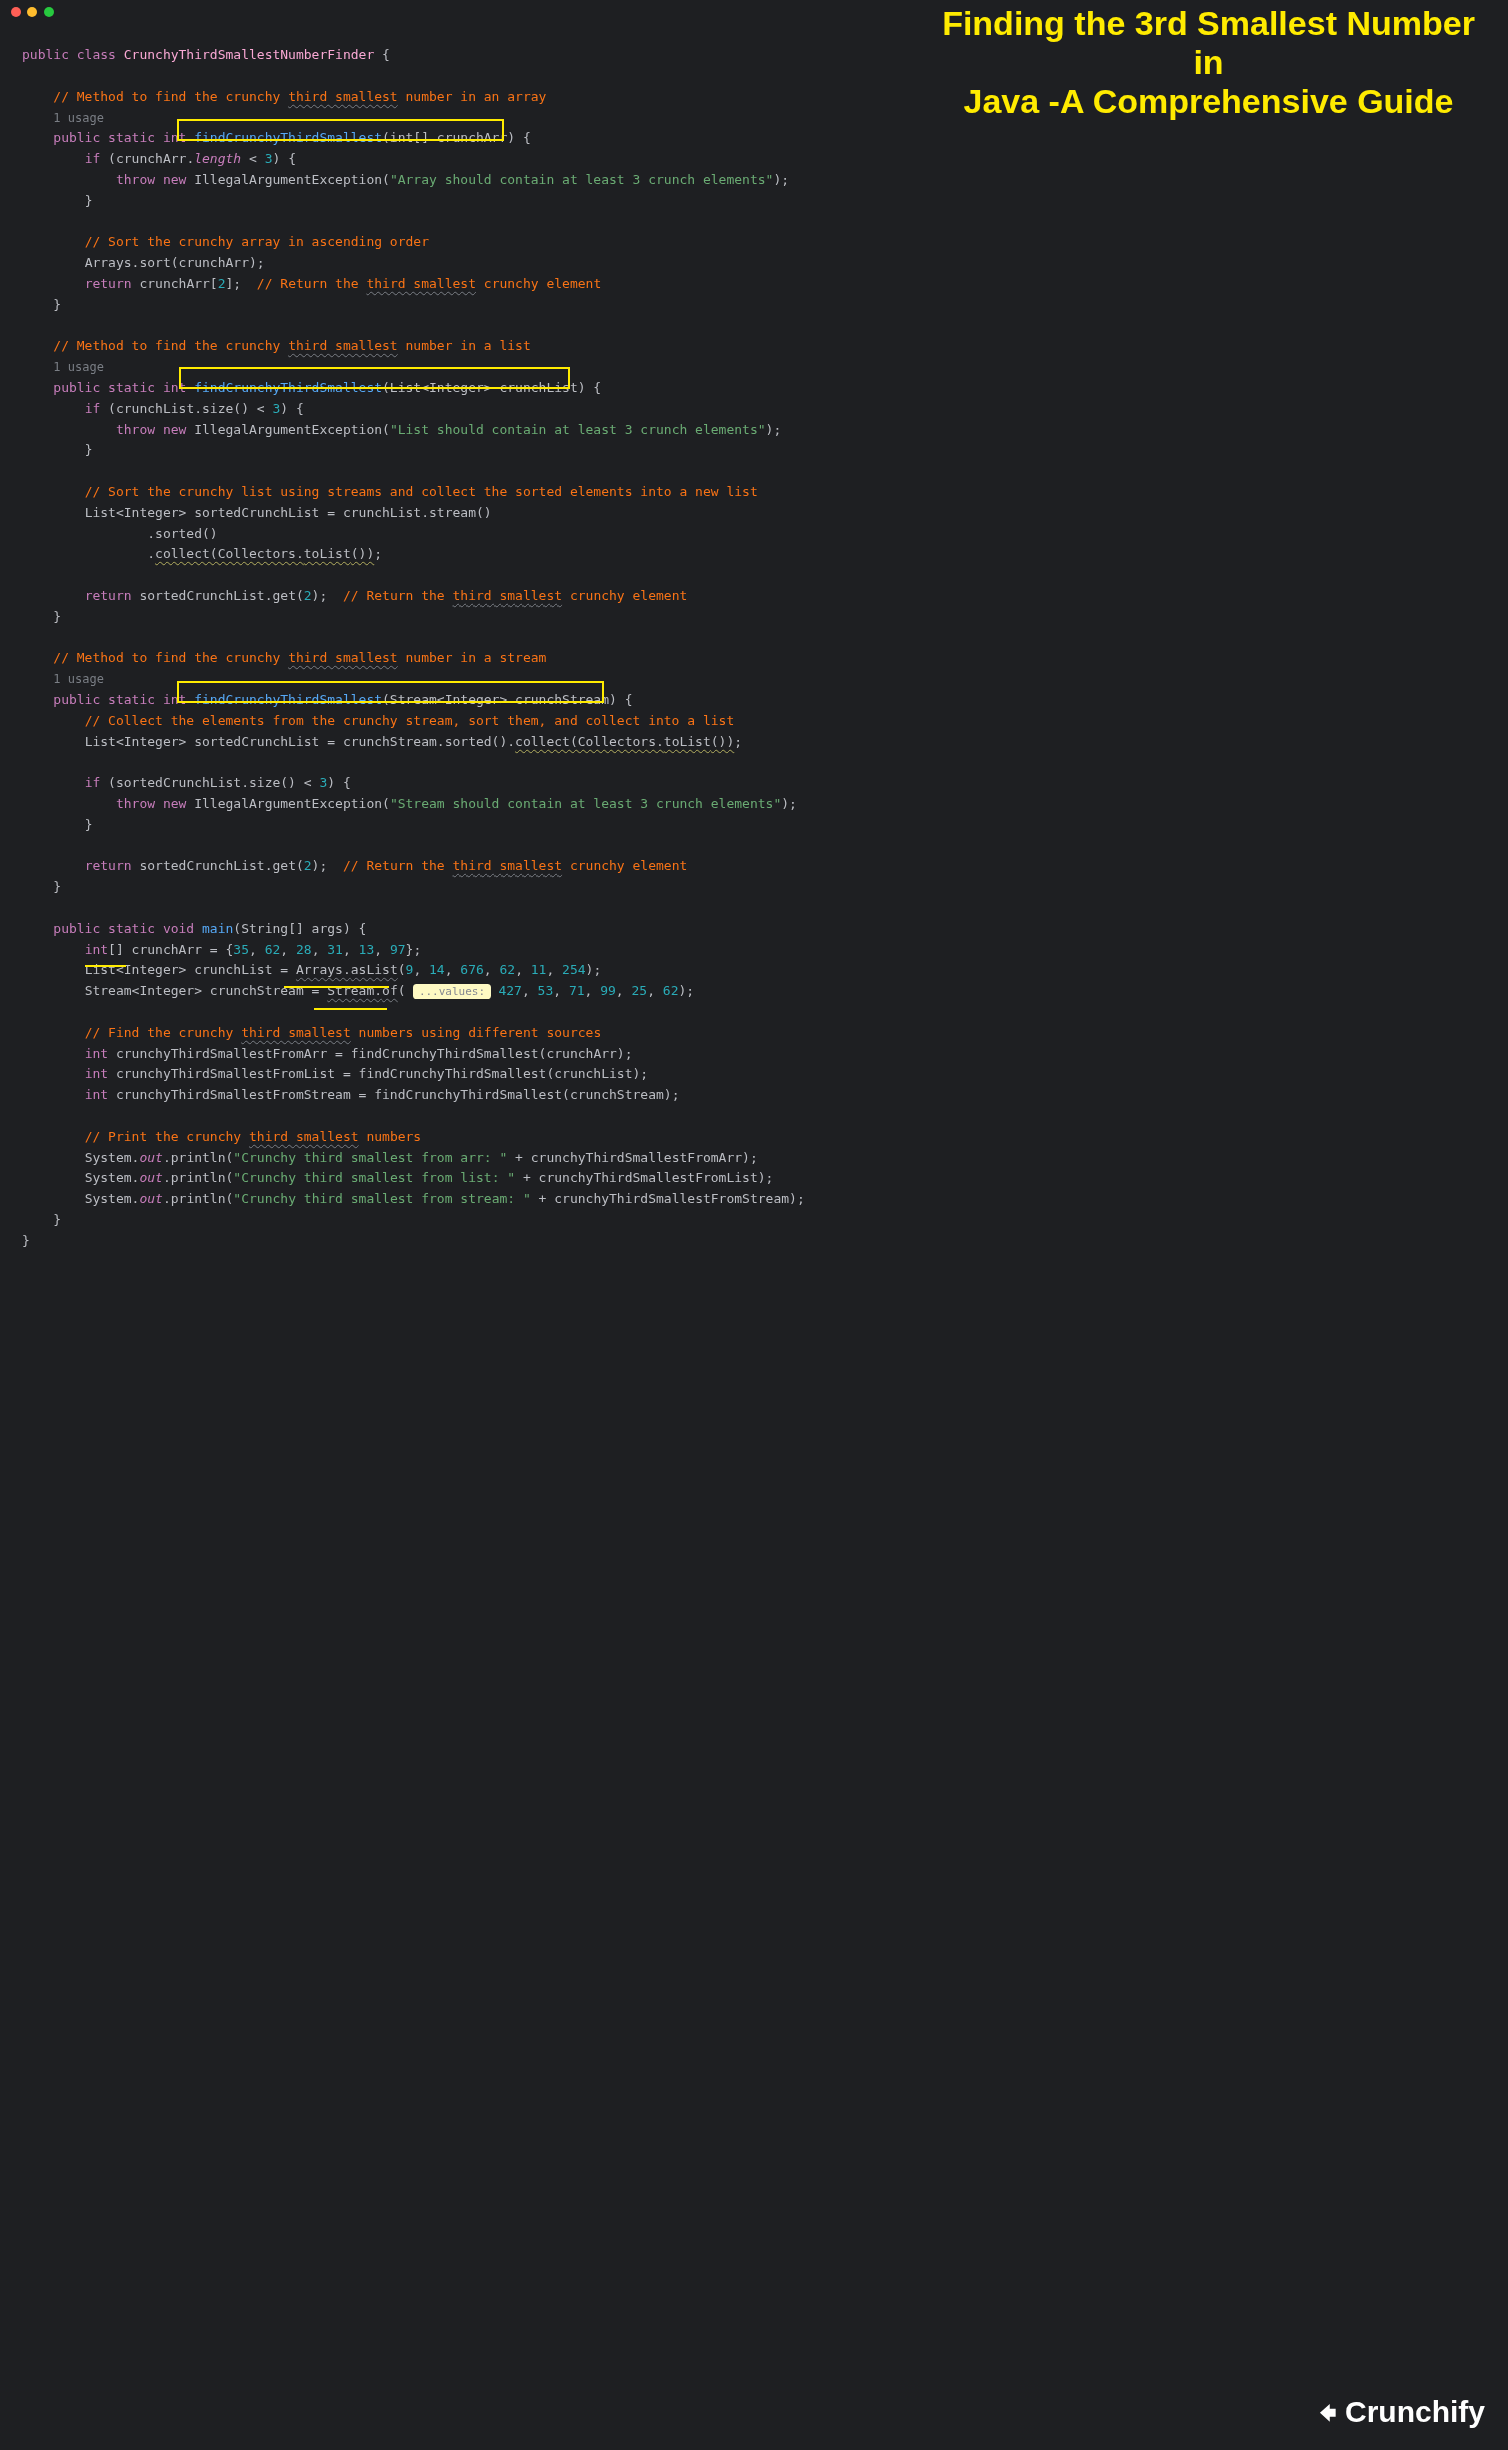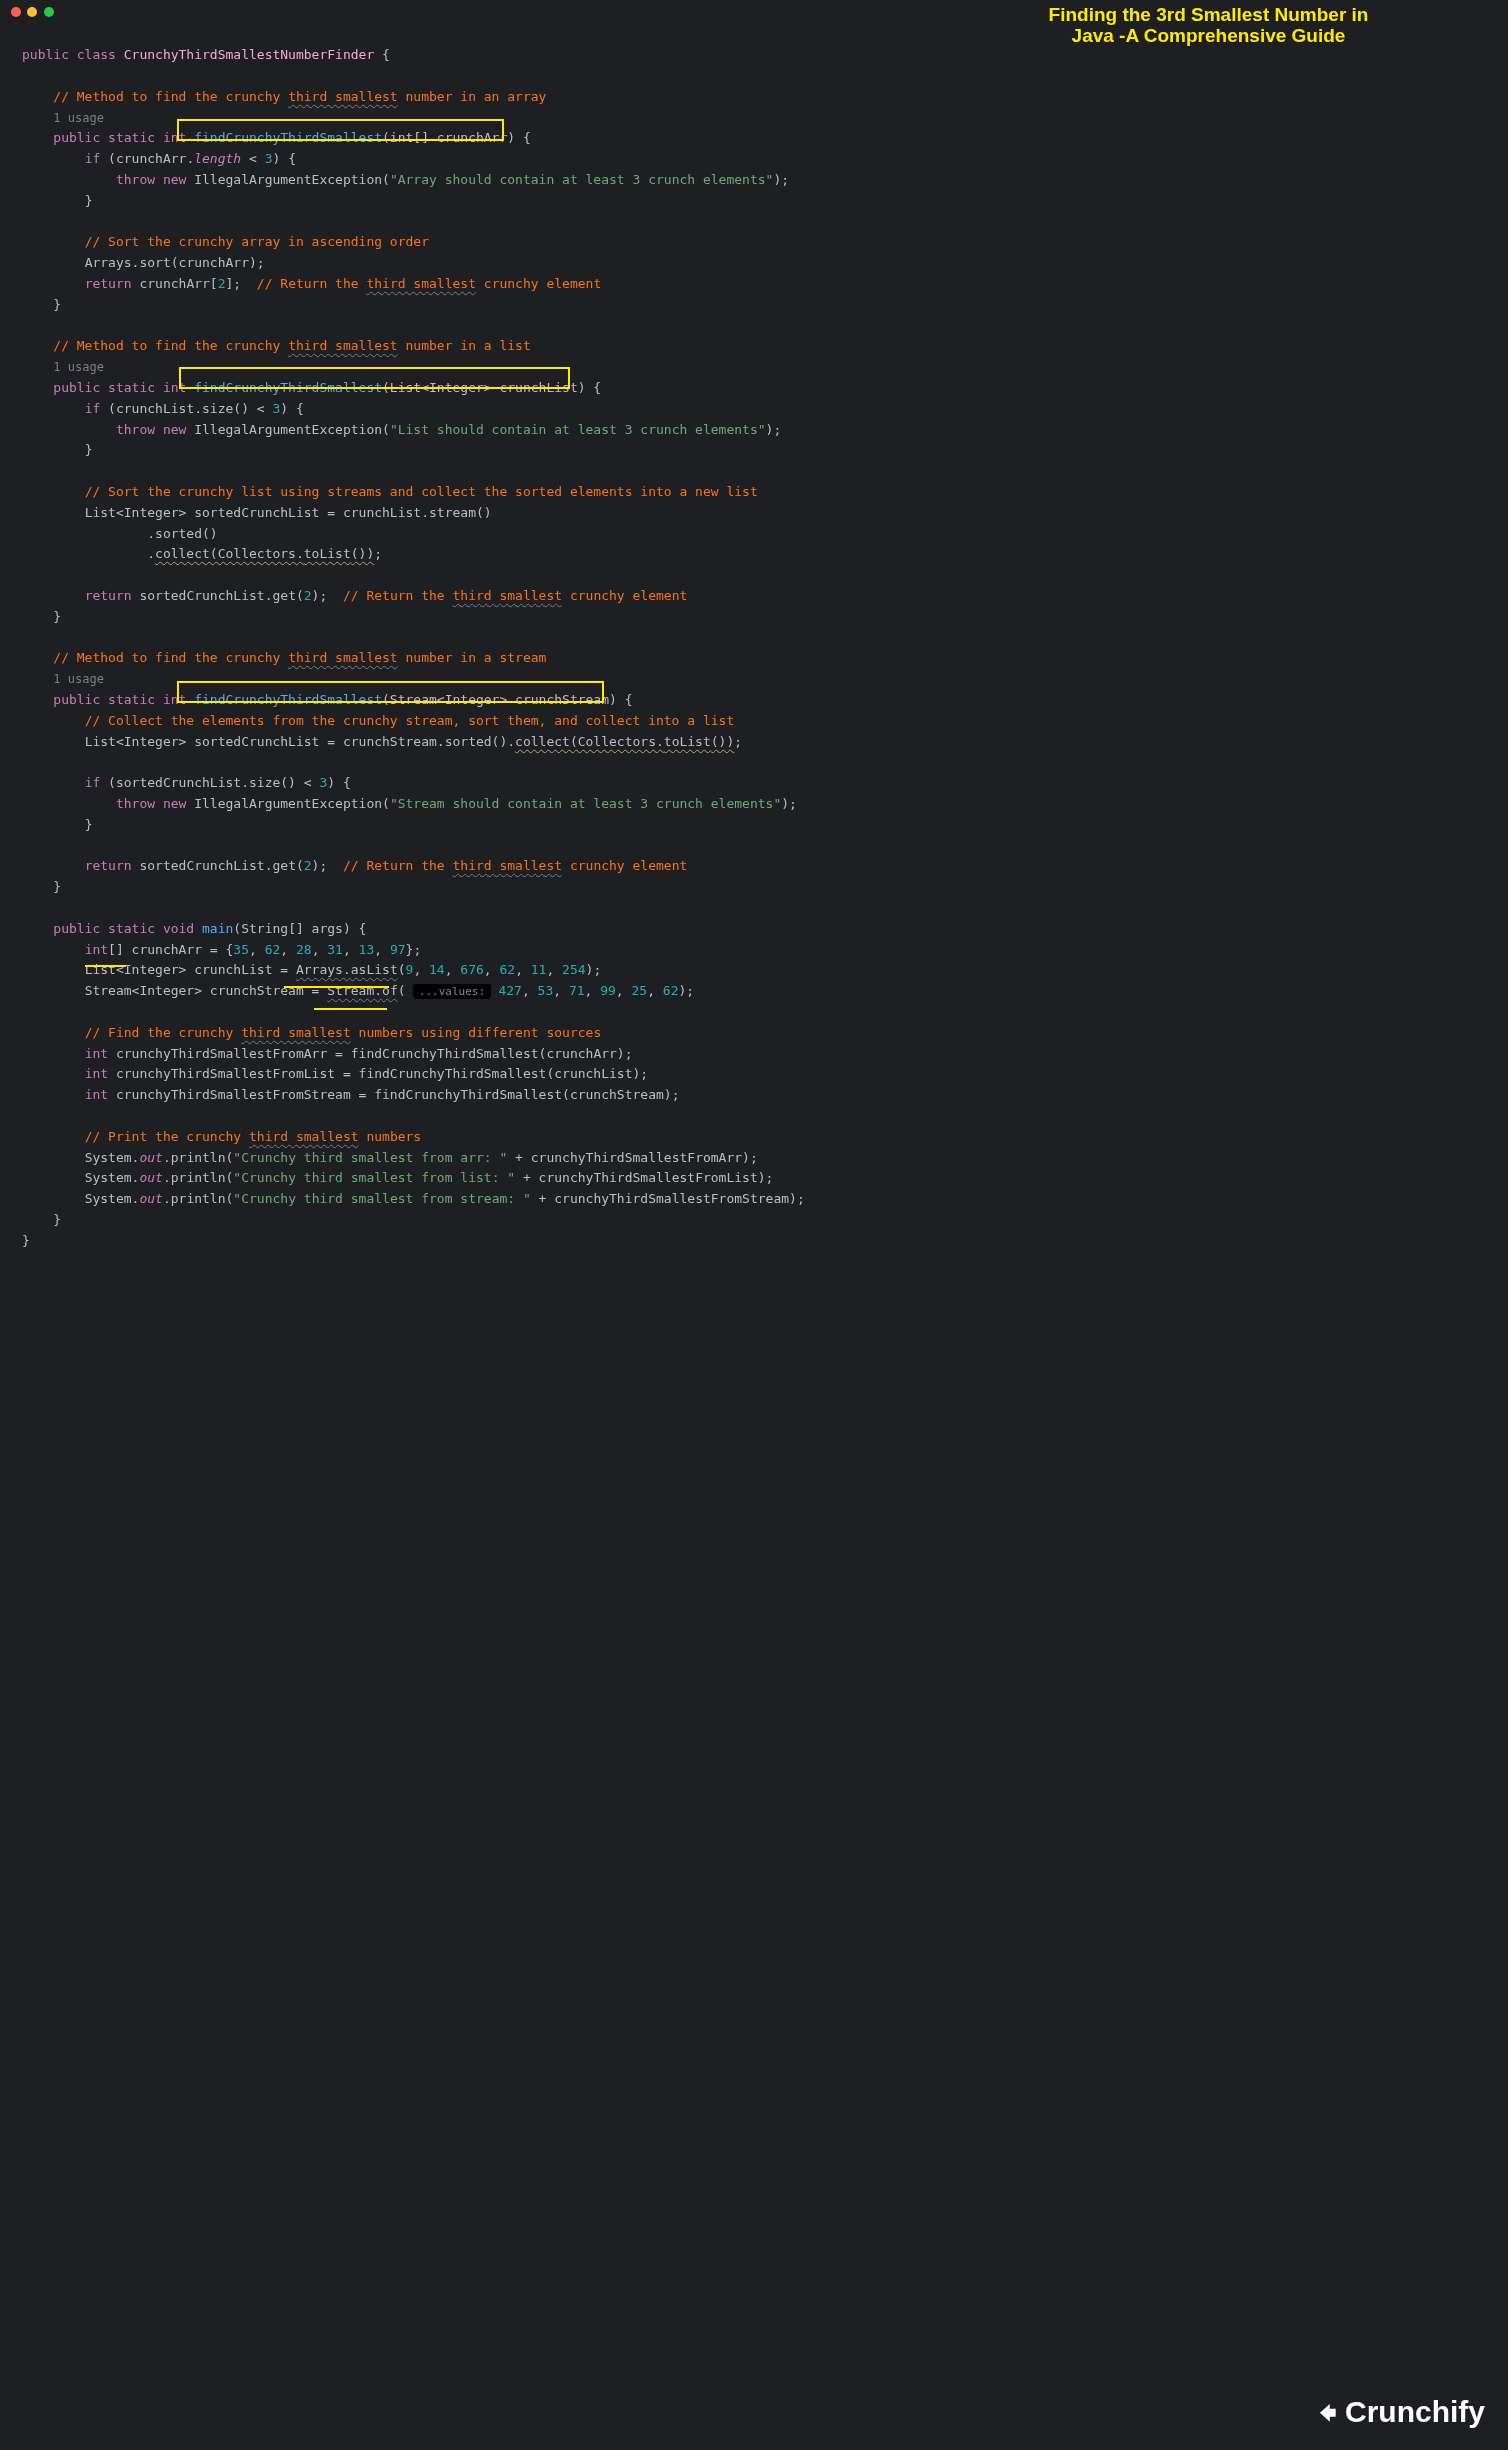--- a/index.html
+++ b/index.html
@@ -24,41 +24,41 @@
   .dot.yellow { background: #ffbd2e; }
   .dot.green { background: #27c93f; }
   .heading {
     position: absolute;
     top: 3.6px;
     right: 27px;
     width: 545px;
     text-align: center;
     font-family: Arial, sans-serif;
     font-weight: 900;
-    font-size: 19px;
+    font-size: 34px;
     line-height: 1.15;
     color: #ffeb00;
     z-index: 10;
   }
   .code {
     padding: 3.6px 0 9px 22px;
     white-space: pre;
     position: relative;
   }
   .kw { color: #c77dbb; }
   .cls { color: #f9a8d4; }
   .method { color: #56a8f5; }
   .italicCall { color: #bcbec4; text-align: right;}
   .staticField { font-style: italic; color: #c77dbb;}
   .num { color: #2aacb8; }
   .str { color: #6aab73; }
   .comment { color: #f97316; }
   .usage { color: #7a7e85; font-size: 12px; }
   .inlayHint {
-    background: #000000;
+    background: #fef9c3;
     color: #868991;
     font-size: 11px;
     padding: 0.9px 5.5px;
     border-radius: 3.6px;
   }
   .wavyUnderline {
     text-decoration: underline wavy #7a7e85;
     text-decoration-thickness: 0.9px;
     text-underline-offset: 2.7px;
   }

